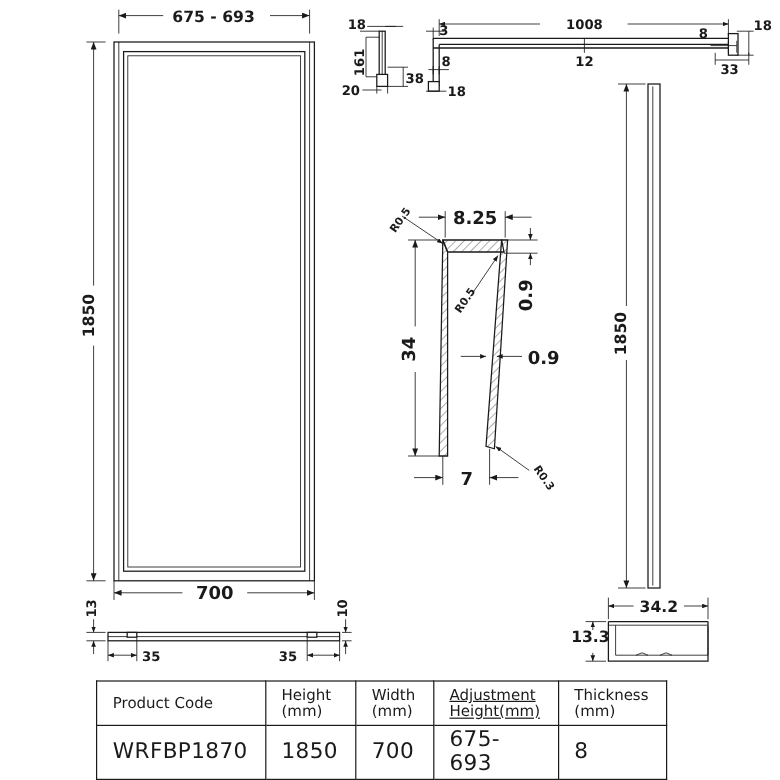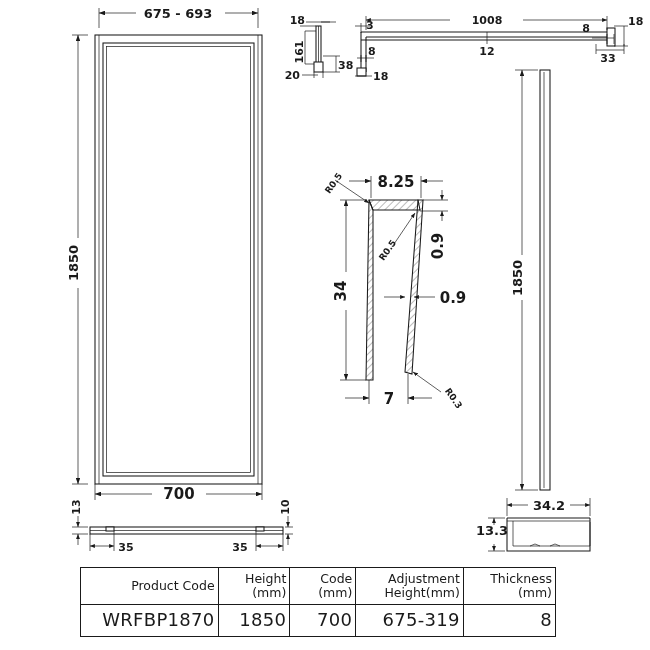--- a/index.html
+++ b/index.html
@@ -34,36 +34,36 @@
   .ar{fill:#1a1a1a;}
 
   
   #spec-table{
     position:absolute;left:80px;top:567px;width:476px;
     border-collapse:collapse;
     background:#fff;
   }
   #spec-table td{
     border:1.6px solid #1a1a1a;
-    text-align:right;
+    text-align:left;
     font-family:"DejaVu Sans","Liberation Sans",sans-serif;
     font-size:12.5px;
     color:#1a1a1a;
-    padding:2px 3px;
+    padding:2px 13px;
     line-height:1.12;
     vertical-align:middle;
   }
   #spec-table tr.hdr td{height:32px;font-size:12.5px;}
   #spec-table tr.row td{height:27px;font-size:18px;letter-spacing:0.3px;}
   .c1{width:136px;}
   .c2{width:70px;}
   .c3{width:66px;}
   .c4{width:108px;}
   .c5{width:92px;}
-  .nowrapsmall{white-space:nowrap;}
+  .nowrapsmall{white-space:nowrap;text-decoration:underline;}
 </style>
 </head>
 <body>
 
 <div id="sheet">
 <svg width="650" height="650" viewBox="0 0 650 650" xmlns="http://www.w3.org/2000/svg">
 
   <defs>
     <pattern id="hatch" width="5" height="5" patternTransform="rotate(45)" patternUnits="userSpaceOnUse">
       <line x1="0" y1="0" x2="0" y2="5" stroke="#1a1a1a" stroke-width="0.6"></line>
@@ -298,33 +298,33 @@
   <tbody>
       <tr class="hdr">
     <td class="c1">
       <div>Product Code</div>
     </td>
     <td class="c2">
       <div>Height</div>
       <div>(mm)</div>
     </td>
     <td class="c3">
-      <div>Code</div>
+      <div>Width</div>
       <div>(mm)</div>
     </td>
     <td class="c4">
       <div class="nowrapsmall">Adjustment</div>
       <div class="nowrapsmall">Height(mm)</div>
     </td>
     <td class="c5">
       <div>Thickness</div>
       <div>(mm)</div>
     </td>
   </tr>
   <tr class="row">
     <td>WRFBP1870</td>
     <td>1850</td>
     <td>700</td>
-    <td>675-319</td>
+    <td>675-693</td>
     <td>8</td>
   </tr>
 </tbody>
   </table>
 
 </body></html>

